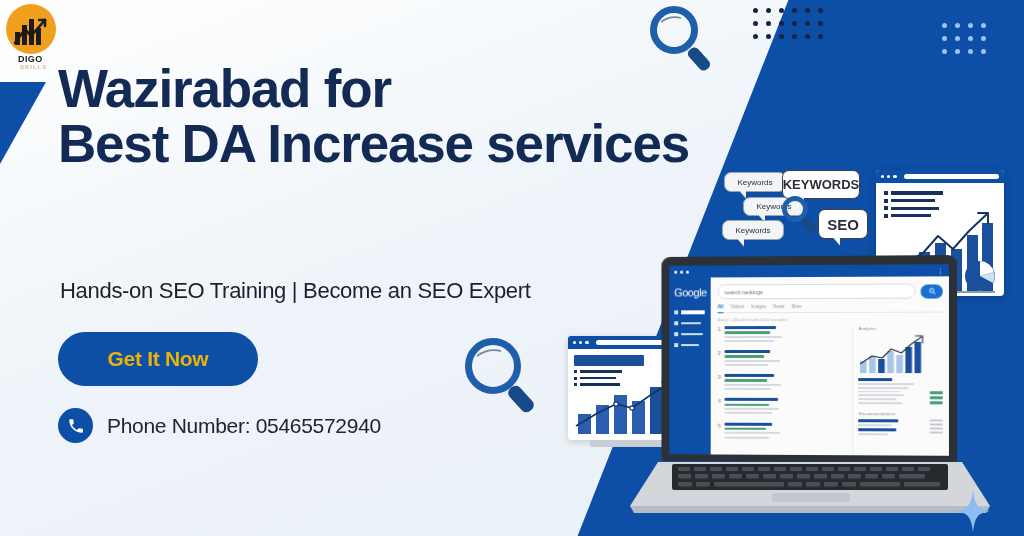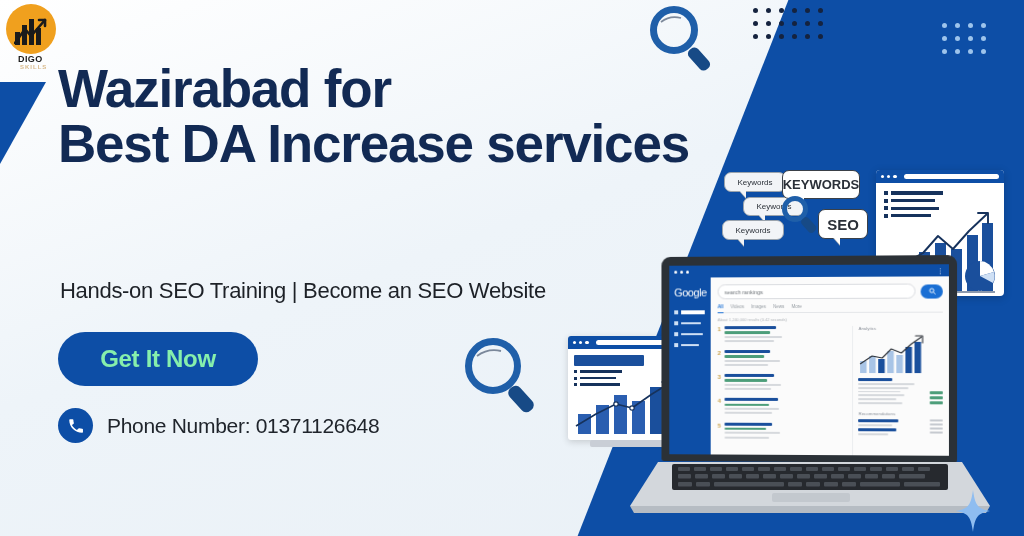--- a/index.html
+++ b/index.html
@@ -77,24 +77,24 @@
     color:#122a54; letter-spacing:-1.2px; max-width:800px;
   }
   .headline .l { display:block; white-space:nowrap; }
   .subhead {
     position:absolute; top:278px; left:60px; z-index:6;
     font-size:22px; color:#1d2127; letter-spacing:-0.3px; white-space:nowrap;
   }
   .cta {
     position:absolute; top:332px; left:58px; z-index:6;
     width:200px; height:54px; border-radius:27px;
-    background:#0d4ea6; color:#86efac;
+    background:#0d4ea6; color:#eab308;
     border:none; cursor:pointer;
     font-family:"Liberation Sans",sans-serif;
-    font-size:24px; font-weight:bold; letter-spacing:-0.3px;
+    font-size:21px; font-weight:bold; letter-spacing:-0.3px;
   }
 
   .contact { position:absolute; left:58px; z-index:6; display:flex; align-items:center; gap:14px; }
   .contact-phone { top:408px; }
   .contact-web { top:457px; }
   .cicon {
     width:35px; height:35px; border-radius:50%;
     background:#0d4ea6; flex:none;
     display:flex; align-items:center; justify-content:center;
   }
@@ -267,31 +267,31 @@
       <div class="logo-text">DIGO</div>
       <div class="logo-sub">SKILLS</div>
     </div>
   </div>
 
   <div class="headline">
     <span class="l">Wazirabad for</span>
     <span class="l">Best DA Increase services</span>
   </div>
 
-  <div class="subhead">Hands-on SEO Training | Become an SEO Website</div>
+  <div class="subhead">Hands-on SEO Training | Become an SEO Expert</div>
 
   <button class="cta">Get It Now</button>
 
   <div class="contact contact-phone">
     <span class="cicon">
       <svg width="18" height="18" viewBox="0 0 24 24" fill="#ffffff">
         <path d="M6.6 10.8c1.4 2.8 3.8 5.2 6.6 6.6l2.2-2.2c.3-.3.7-.4 1.1-.2 1.2.4 2.5.6 3.8.6.6 0 1 .4 1 1V20c0 .6-.4 1-1 1C10.6 21 3 13.4 3 4c0-.6.4-1 1-1h3.5c.6 0 1 .4 1 1 0 1.3.2 2.6.6 3.8.1.4 0 .8-.2 1.1l-2.3 1.9z"></path>
       </svg>
     </span>
-    <span class="ctext">Phone Number: 01371126648</span>
+    <span class="ctext">Phone Number: 05465572940</span>
   </div>
 
 
   <div class="mag mag-top">
     <span class="ring"></span>
     <svg width="78" height="70" viewBox="0 0 78 70" style="position:absolute;left:0;top:0;">
       <rect x="43" y="40" width="12" height="26" rx="5" fill="#174a86" transform="rotate(-42 49 53)"></rect>
       <path d="M11 16 Q20 9 31 12" stroke="#4a5a72" stroke-width="1.6" fill="none" opacity=".7"></path>
     </svg>
   </div>

